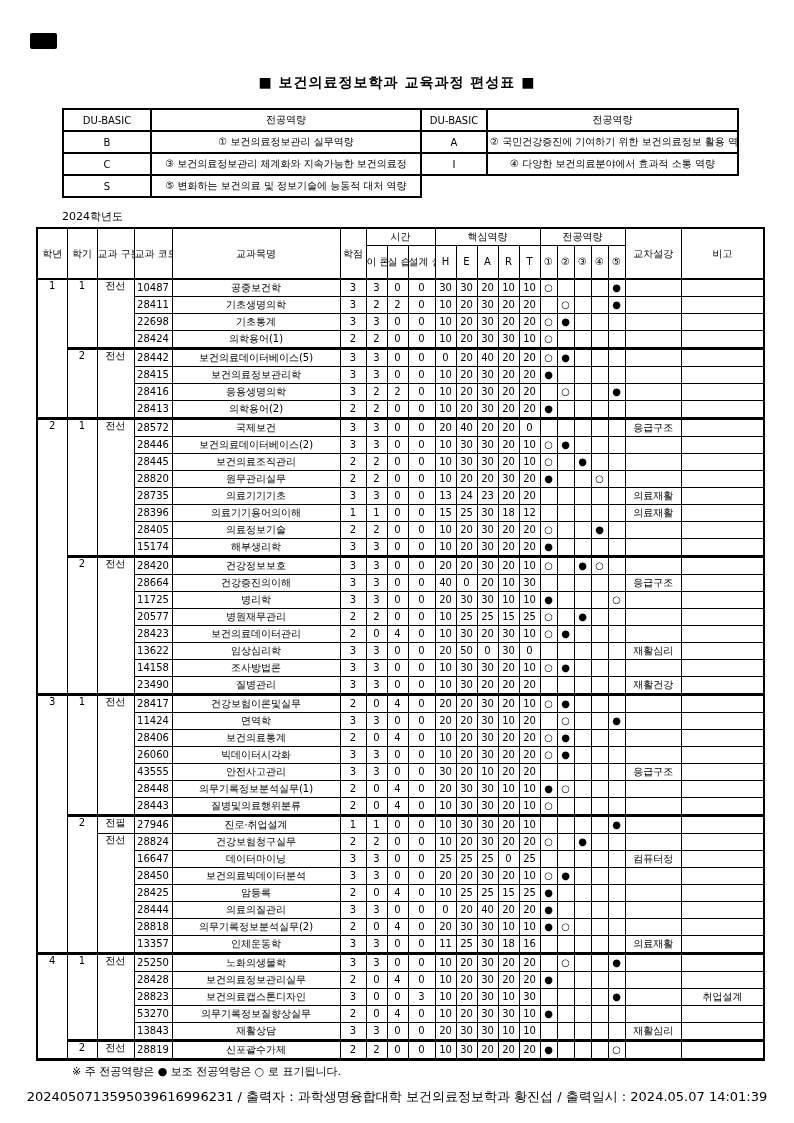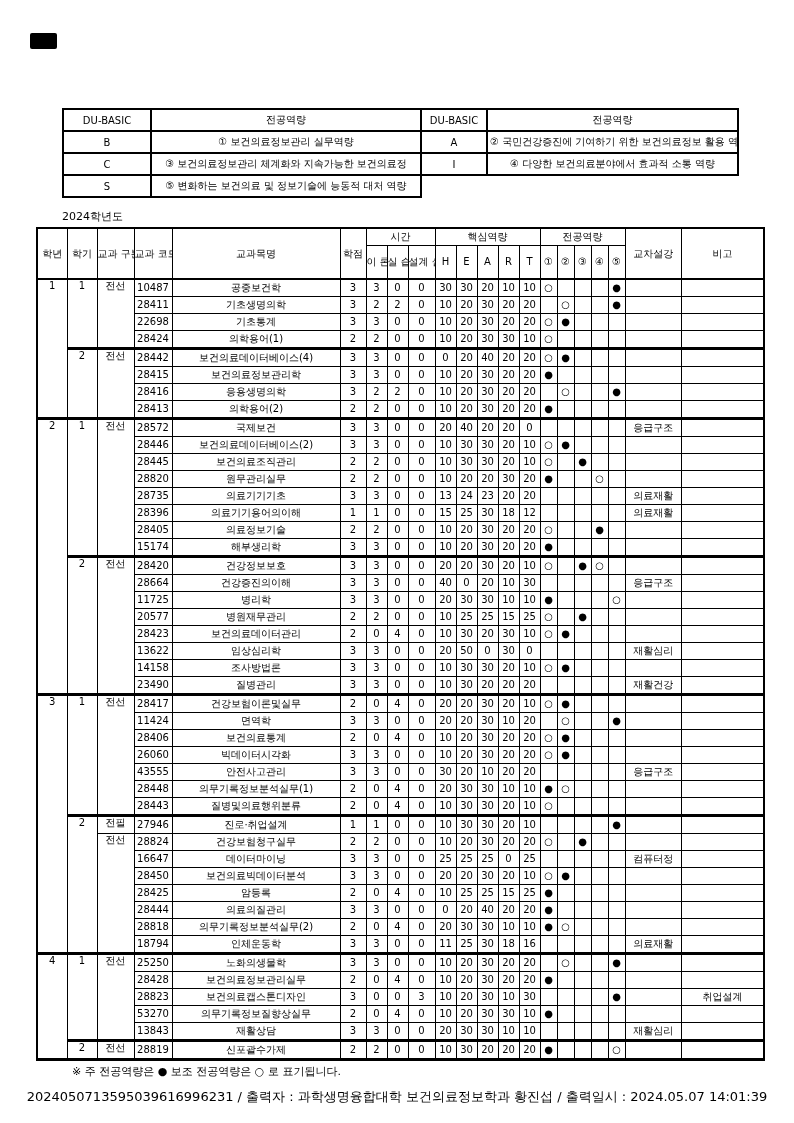--- a/index.html
+++ b/index.html
@@ -32,20 +32,21 @@
   .footnote{position:absolute;left:72px;top:1064px;font-size:11px;}
   .print-info{position:absolute;left:0;top:1088px;width:100%;text-align:center;font-size:13px;}
 </style>
 </head>
 <body>
 
 <div class="page">
 
   <div class="corner-mark"></div>
 
+  <div class="title">■ 보건의료정보학과 교육과정 편성표 ■</div>
 
   <table class="comp-table">
     <colgroup>
         <col style="width:88px">
         <col style="width:270px">
         <col style="width:66px">
         <col style="width:251px">
       </colgroup>
     <thead>
         <tr>
@@ -219,21 +220,21 @@
           <td class="mark bb-thick"></td>
           <td class="mark bb-thick"></td>
           <td class="mark bb-thick"></td>
           <td class=" bb-thick"></td>
           <td class=" bb-thick"></td>
         </tr>
         <tr>
           <td class="top bb-thick" rowspan="4">2</td>
           <td class="top bb-thick" rowspan="4">전선</td>
           <td>28442</td>
-          <td class="name">보건의료데이터베이스(4)</td>
+          <td class="name">보건의료데이터베이스(5)</td>
           <td>3</td>
           <td>3</td>
           <td>0</td>
           <td>0</td>
           <td>0</td>
           <td>20</td>
           <td>40</td>
           <td>20</td>
           <td>20</td>
           <td class="mark">○</td>
@@ -909,21 +910,21 @@
           <td>10</td>
           <td class="mark">●</td>
           <td class="mark">○</td>
           <td class="mark"></td>
           <td class="mark"></td>
           <td class="mark"></td>
           <td></td>
           <td></td>
         </tr>
         <tr>
-          <td class=" bb-thick">18794</td>
+          <td class=" bb-thick">13357</td>
           <td class="name bb-thick">인체운동학</td>
           <td class=" bb-thick">3</td>
           <td class=" bb-thick">3</td>
           <td class=" bb-thick">0</td>
           <td class=" bb-thick">0</td>
           <td class=" bb-thick">11</td>
           <td class=" bb-thick">25</td>
           <td class=" bb-thick">30</td>
           <td class=" bb-thick">18</td>
           <td class=" bb-thick">16</td>

